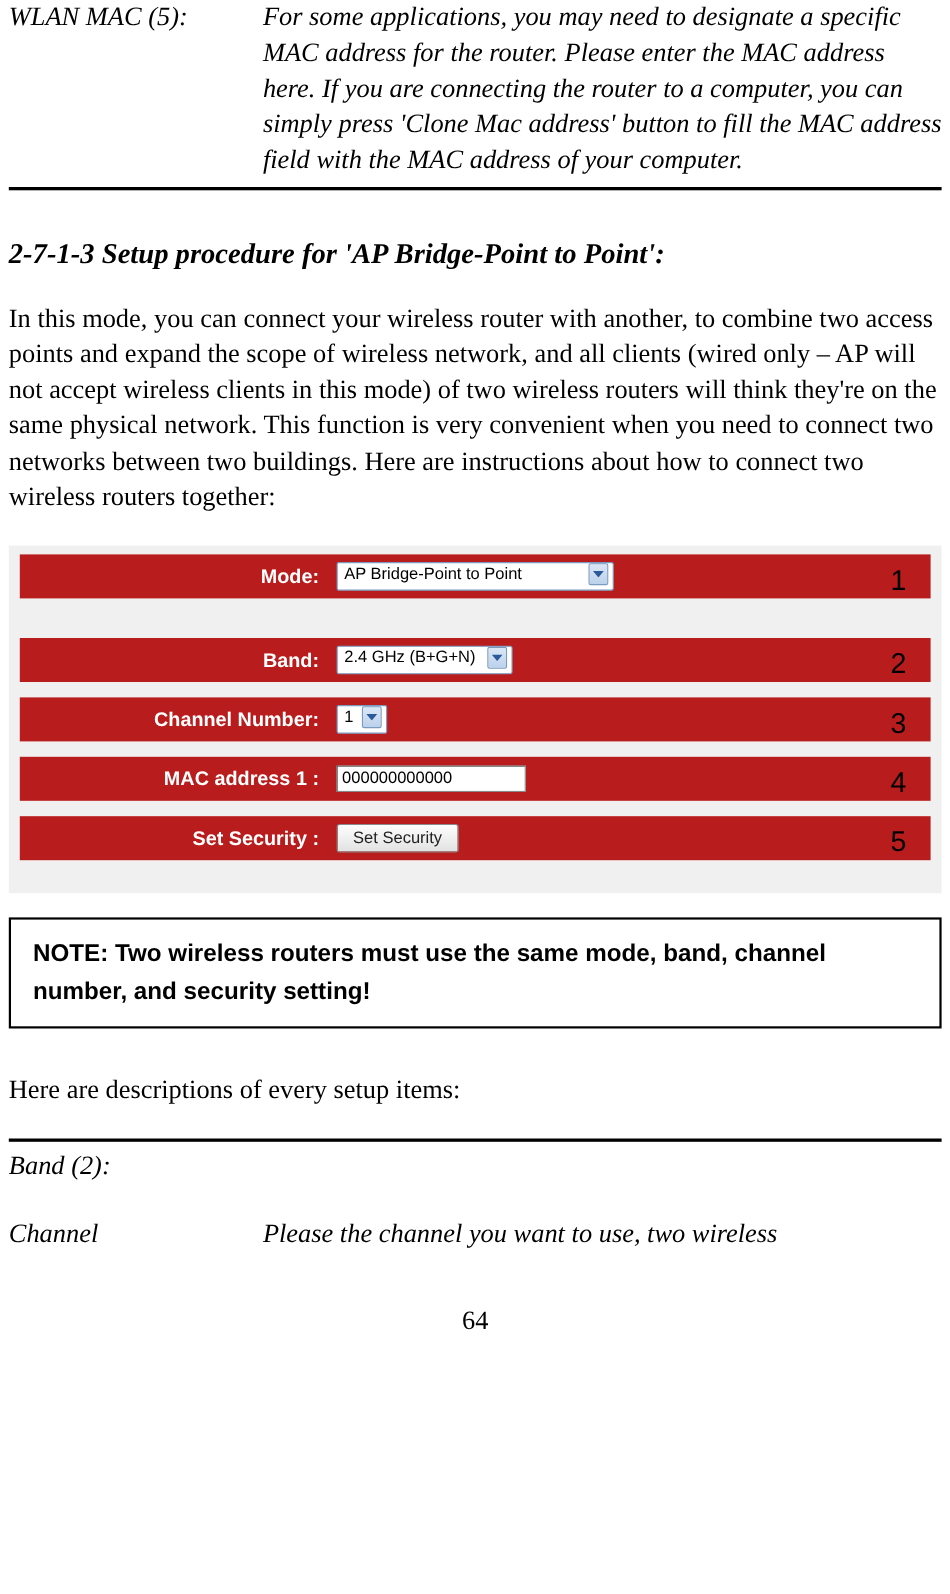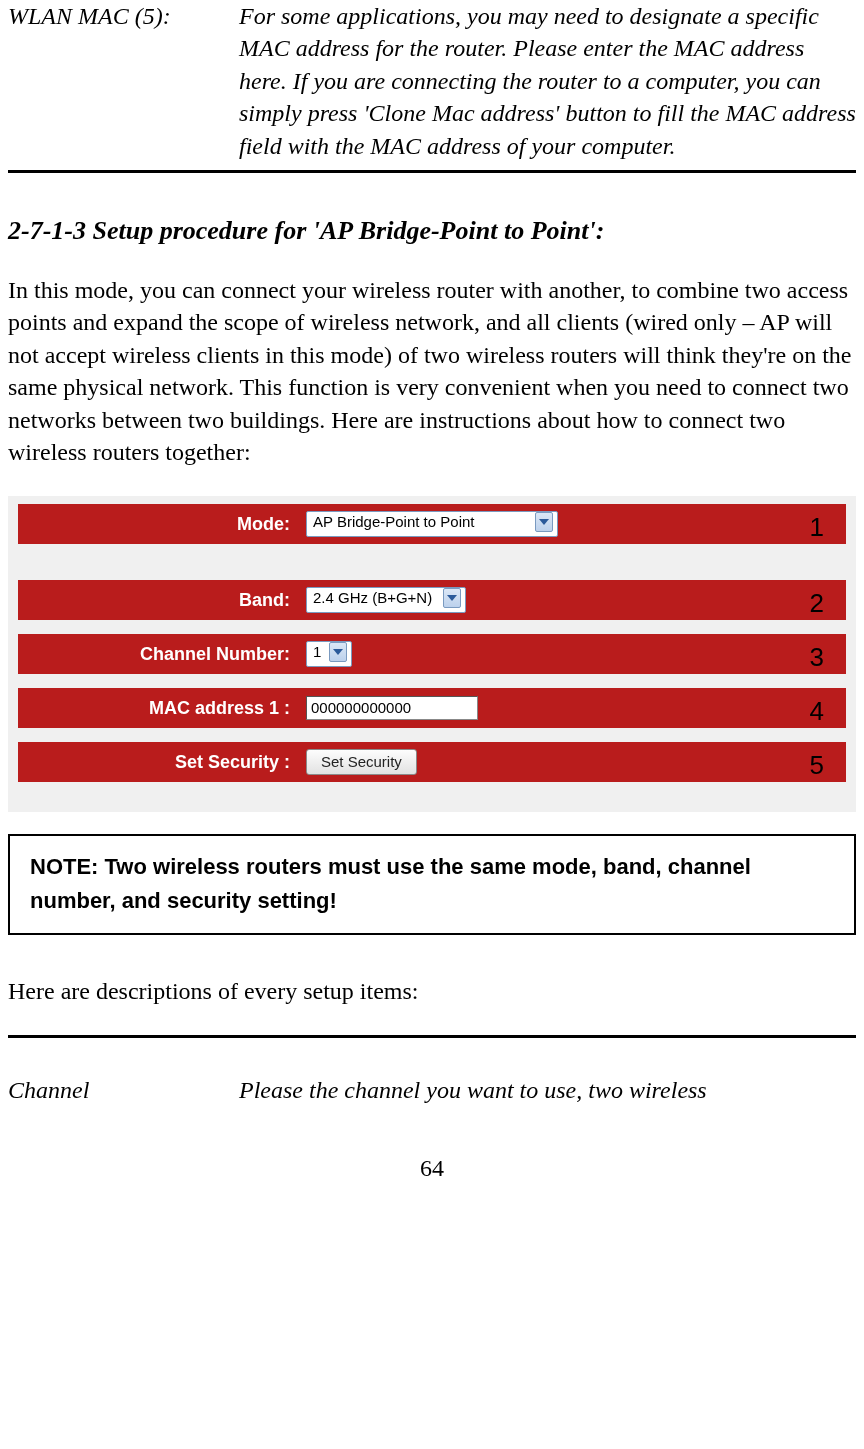--- a/index.html
+++ b/index.html
@@ -204,20 +204,21 @@
 
 </div>
 
 <div class="note-box">NOTE: Two wireless routers must use the same mode, band, channel number, and security setting!</div>
 
 <div class="para">Here are descriptions of every setup items:</div>
 
 <hr class="hr-heavy2">
 
 <div class="def-row">
+  <div class="def-label">Band (2):</div>
 </div>
 
 <div style="height:22px;"></div>
 
 <div class="def-row">
   <div class="def-label">Channel</div>
   <div class="def-desc">Please the channel you want to use, two wireless</div>
 </div>
 
 <div class="pg-num">64</div>

